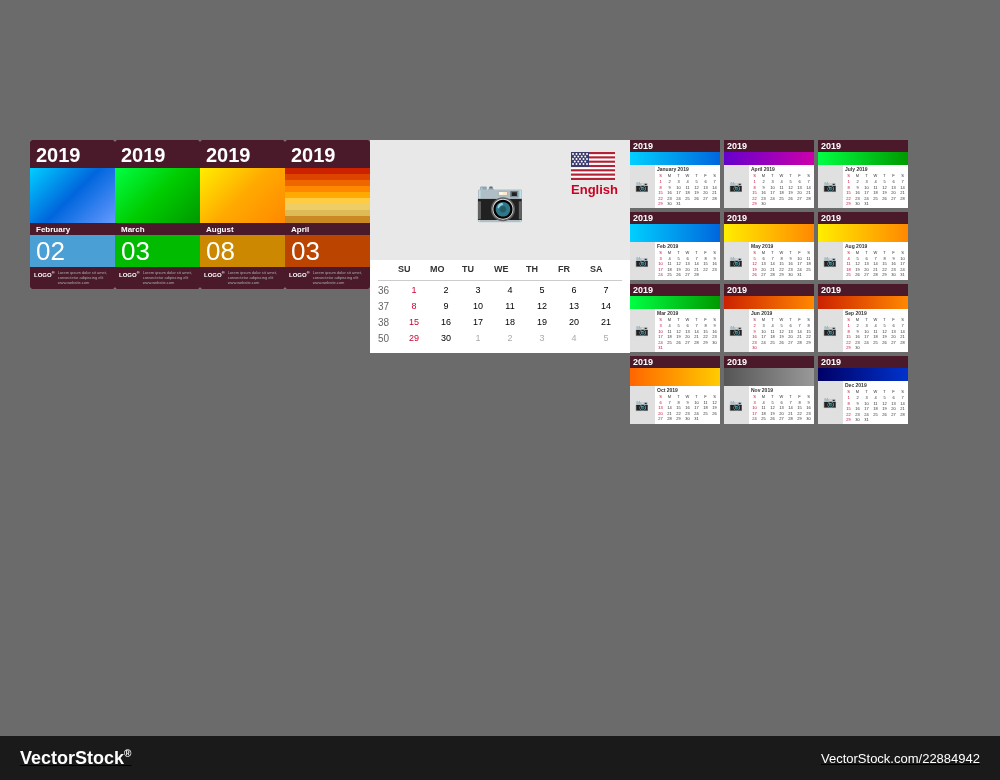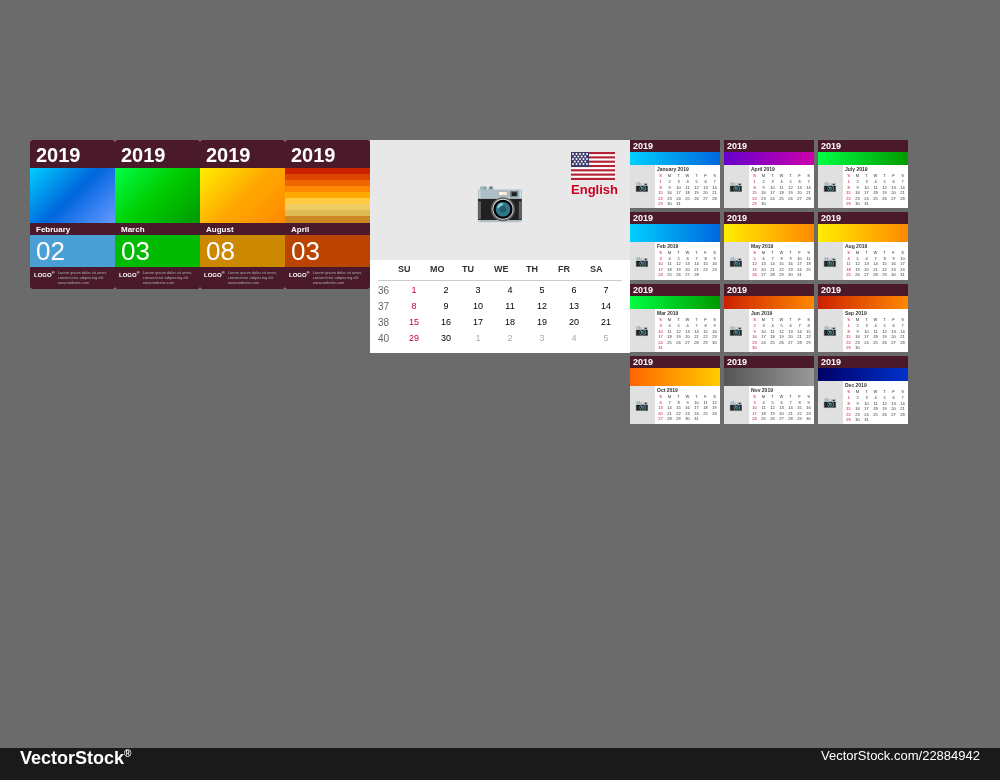--- a/index.html
+++ b/index.html
@@ -11,25 +11,27 @@
       overflow: hidden;
       position: relative;
     }
 
     
     .bottom-bar {
       position: absolute;
       bottom: 0;
       left: 0;
       width: 100%;
-      height: 32px;
+      height: 44px;
       background-color: #1a1a1a;
       display: flex;
+      align-items: center;
       justify-content: space-between;
       padding: 0 20px;
+      text-decoration: underline;
     }
     .bottom-bar-left {
       color: white;
       font-size: 18px;
       font-weight: bold;
     }
     .bottom-bar-left sup {
       font-size: 10px;
     }
     .bottom-bar-right {
@@ -424,21 +426,21 @@
         <span class="day-cell">16</span>
         <span class="day-cell">17</span>
         <span class="day-cell">18</span>
         <span class="day-cell">19</span>
         <span class="day-cell">20</span>
         <span class="day-cell">21</span>
       </div>
 
 
       <div class="large-cal-row">
-        <span class="week-num">40</span>
+        <span class="week-num">50</span>
         <span class="day-cell sunday">29</span>
         <span class="day-cell">30</span>
         <span class="day-cell other-month">1</span>
         <span class="day-cell other-month">2</span>
         <span class="day-cell other-month">3</span>
         <span class="day-cell other-month">4</span>
         <span class="day-cell other-month">5</span>
       </div>
     </div>
   </div>

